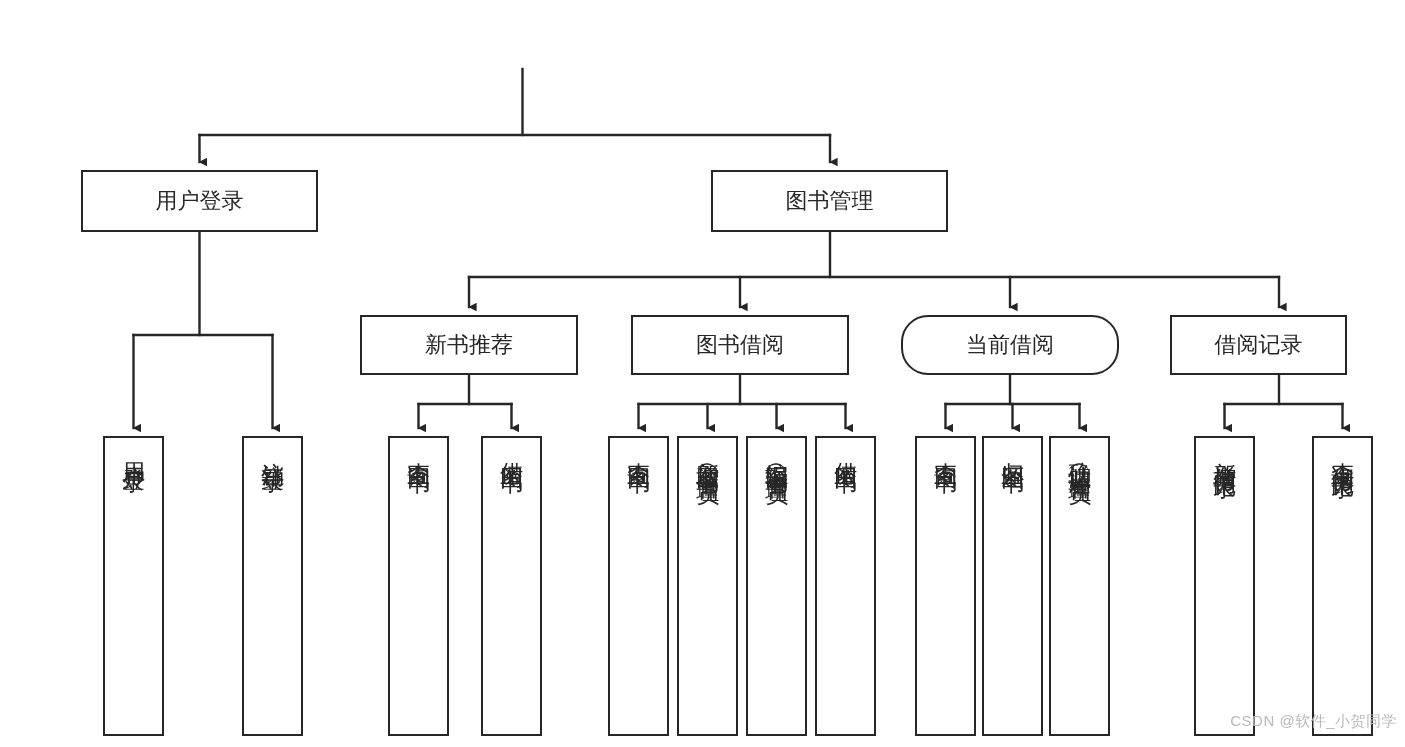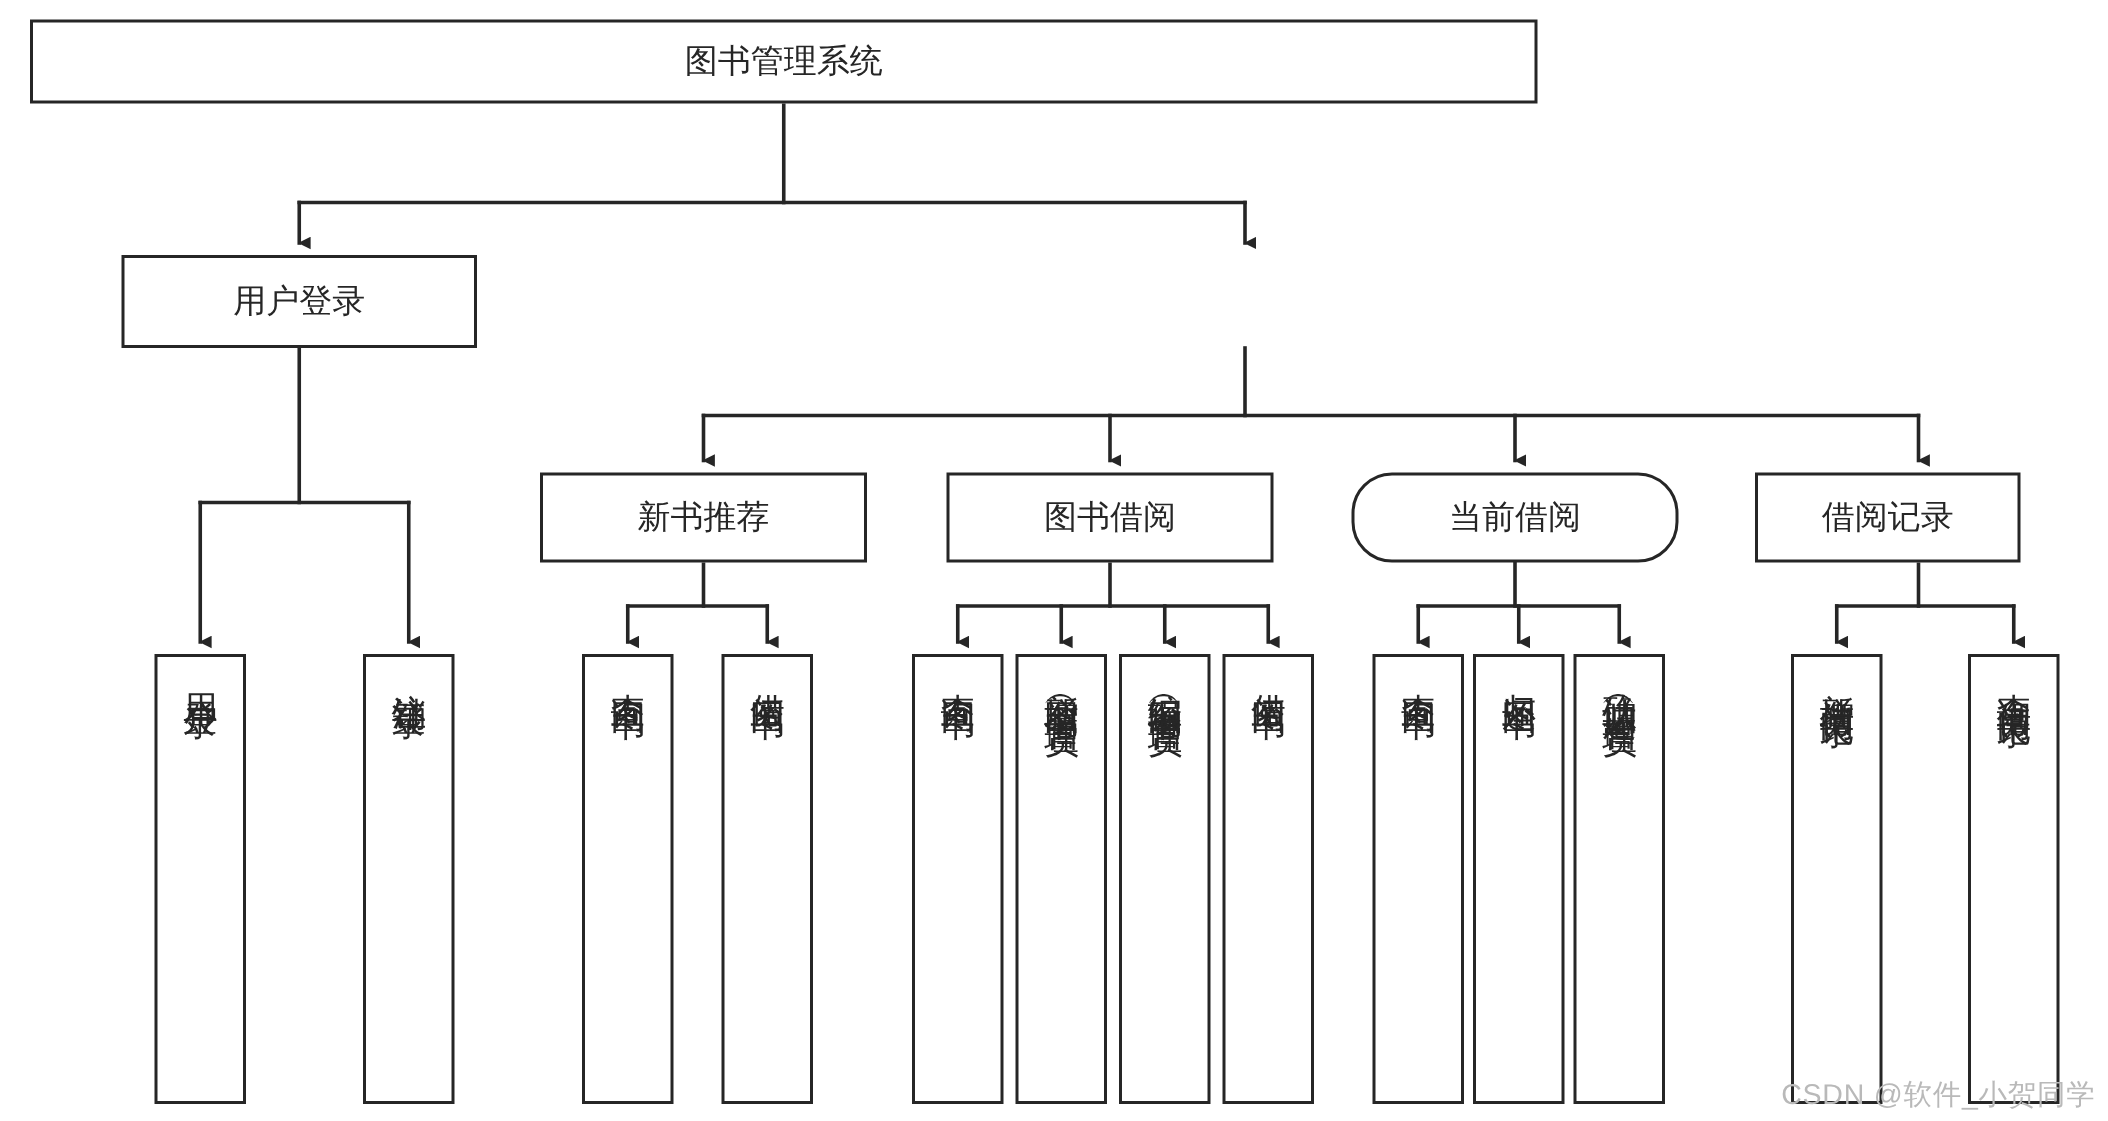--- a/index.html
+++ b/index.html
@@ -54,22 +54,22 @@
   .node.vertical .node-label {
     writing-mode: vertical-rl;
     text-orientation: upright;
     font-size: 23px;
     letter-spacing: 3px;
     line-height: 1.1;
   }
   #watermark {
     position: absolute;
     right: 8px;
-    bottom: 4px;
-    font-size: 19px;
+    bottom: 16px;
+    font-size: 15px;
     color: #b9b9b9;
     letter-spacing: 0.5px;
     user-select: none;
     margin-top: 40px;
   }
 </style>
 </head>
 <body>
 
 <div id="diagram-root">
@@ -120,28 +120,28 @@
       <path d="M1012.5,404 L1012.5,428" marker-end="url(#arrowhead)"></path>
       <path d="M1079.5,404 L1079.5,428" marker-end="url(#arrowhead)"></path>
 
       <path d="M1279,375 L1279,404"></path>
       <path d="M1224.5,404 L1342.5,404"></path>
       <path d="M1224.5,404 L1224.5,428" marker-end="url(#arrowhead)"></path>
       <path d="M1342.5,404 L1342.5,428" marker-end="url(#arrowhead)"></path>
     </g>
   </svg>
 
-  <div class="node horizontal" style="left:20px; top:13px; width:1005px; height:56px;">
-    <span class="node-label">图书管理系统</span>
-  </div>
 
   <div class="node horizontal" style="left:81px; top:170px; width:237px; height:62px;">
     <span class="node-label">用户登录</span>
   </div>
 
+  <div class="node horizontal" style="left:711px; top:170px; width:237px; height:62px;">
+    <span class="node-label">图书管理</span>
+  </div>
 
   <div class="node horizontal" style="left:631px; top:315px; width:218px; height:60px;">
     <span class="node-label">图书借阅</span>
   </div>
 
   <div class="node horizontal" style="left:360px; top:315px; width:218px; height:60px;">
     <span class="node-label">新书推荐</span>
   </div>
 
   <div class="node horizontal" style="left:901px; top:315px; width:218px; height:60px;border-radius:27px;">

